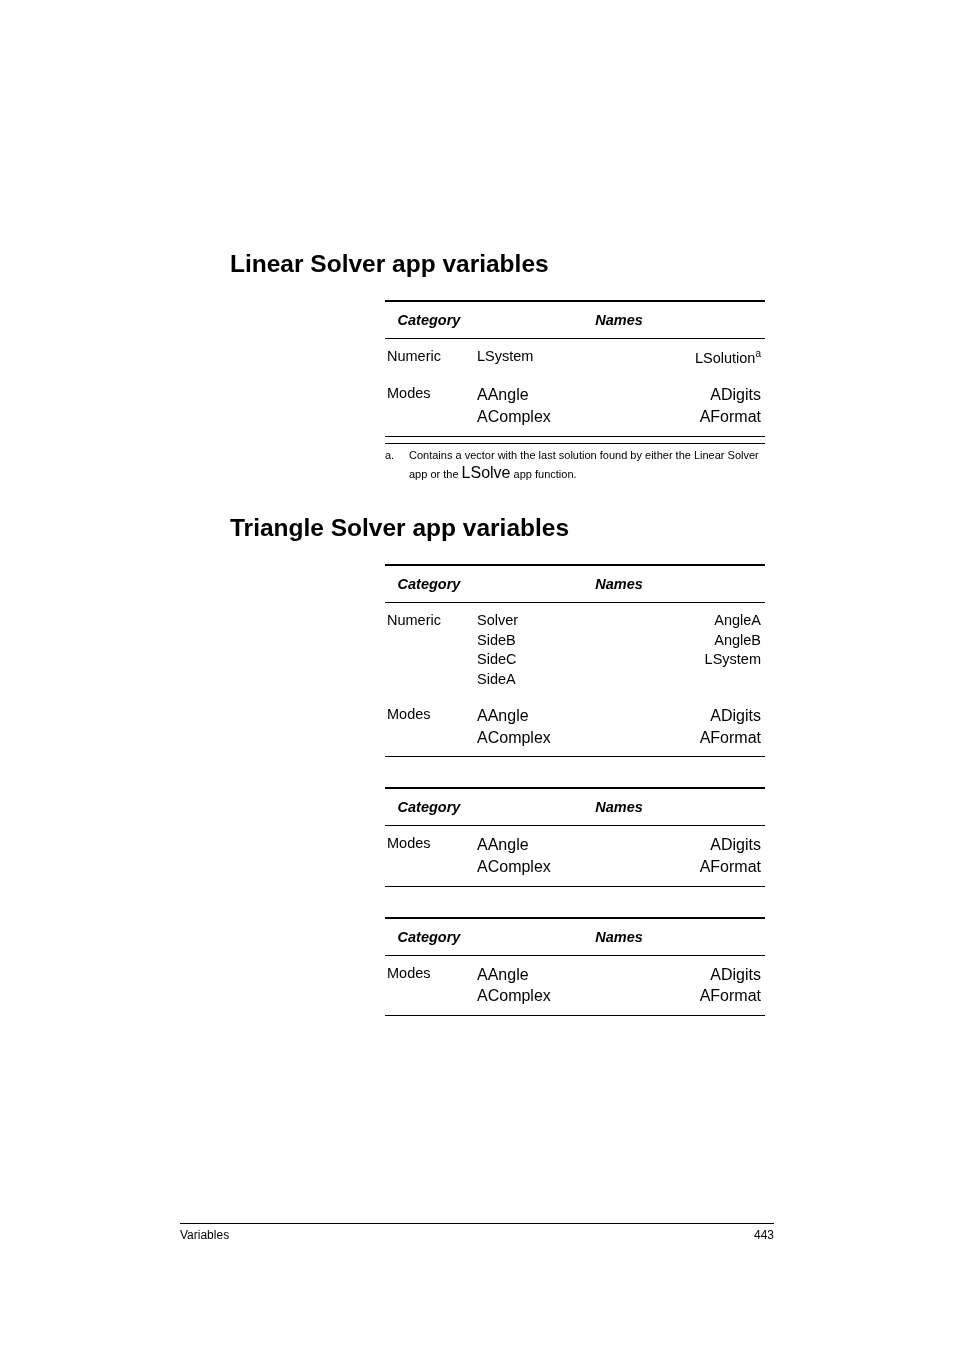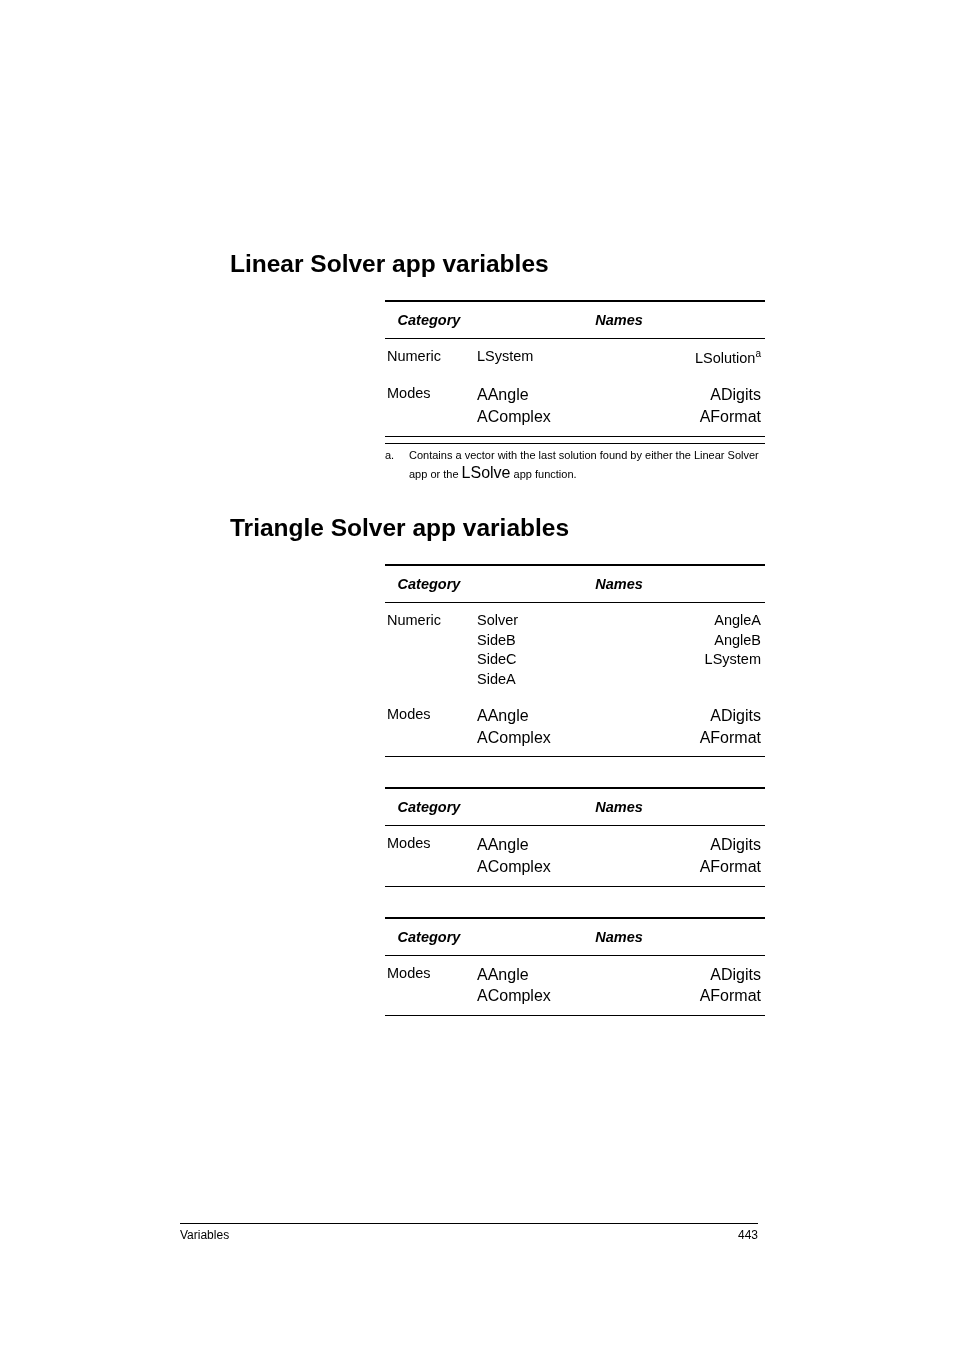--- a/index.html
+++ b/index.html
@@ -77,21 +77,21 @@
   }
   .footnote-row { display: flex; }
   .footnote-label { width: 24px; flex-shrink: 0; }
   .footnote-text { flex: 1; }
   .section-block { margin-bottom: 30px; }
   .section-block.last { margin-bottom: 0; }
 
   .footer {
     position: absolute;
     left: 180px;
-    right: 196px;
+    right: 180px;
     bottom: 108px;
     border-top: 1px solid #000;
     display: flex;
     justify-content: space-between;
     padding-top: 4px;
     font-size: 12px;
   }
 </style>
 </head>
 <body>

